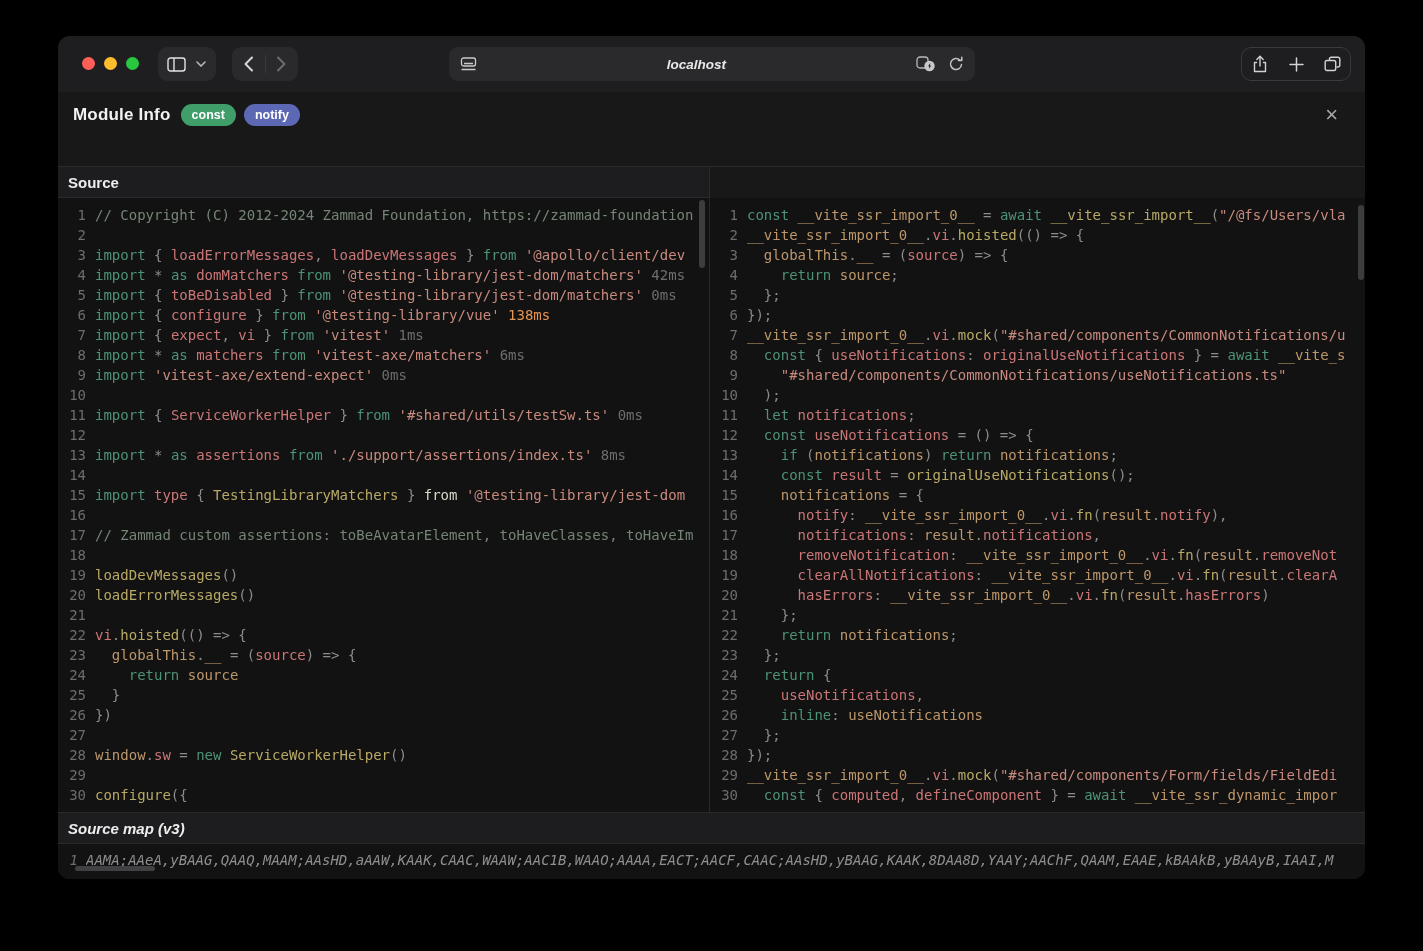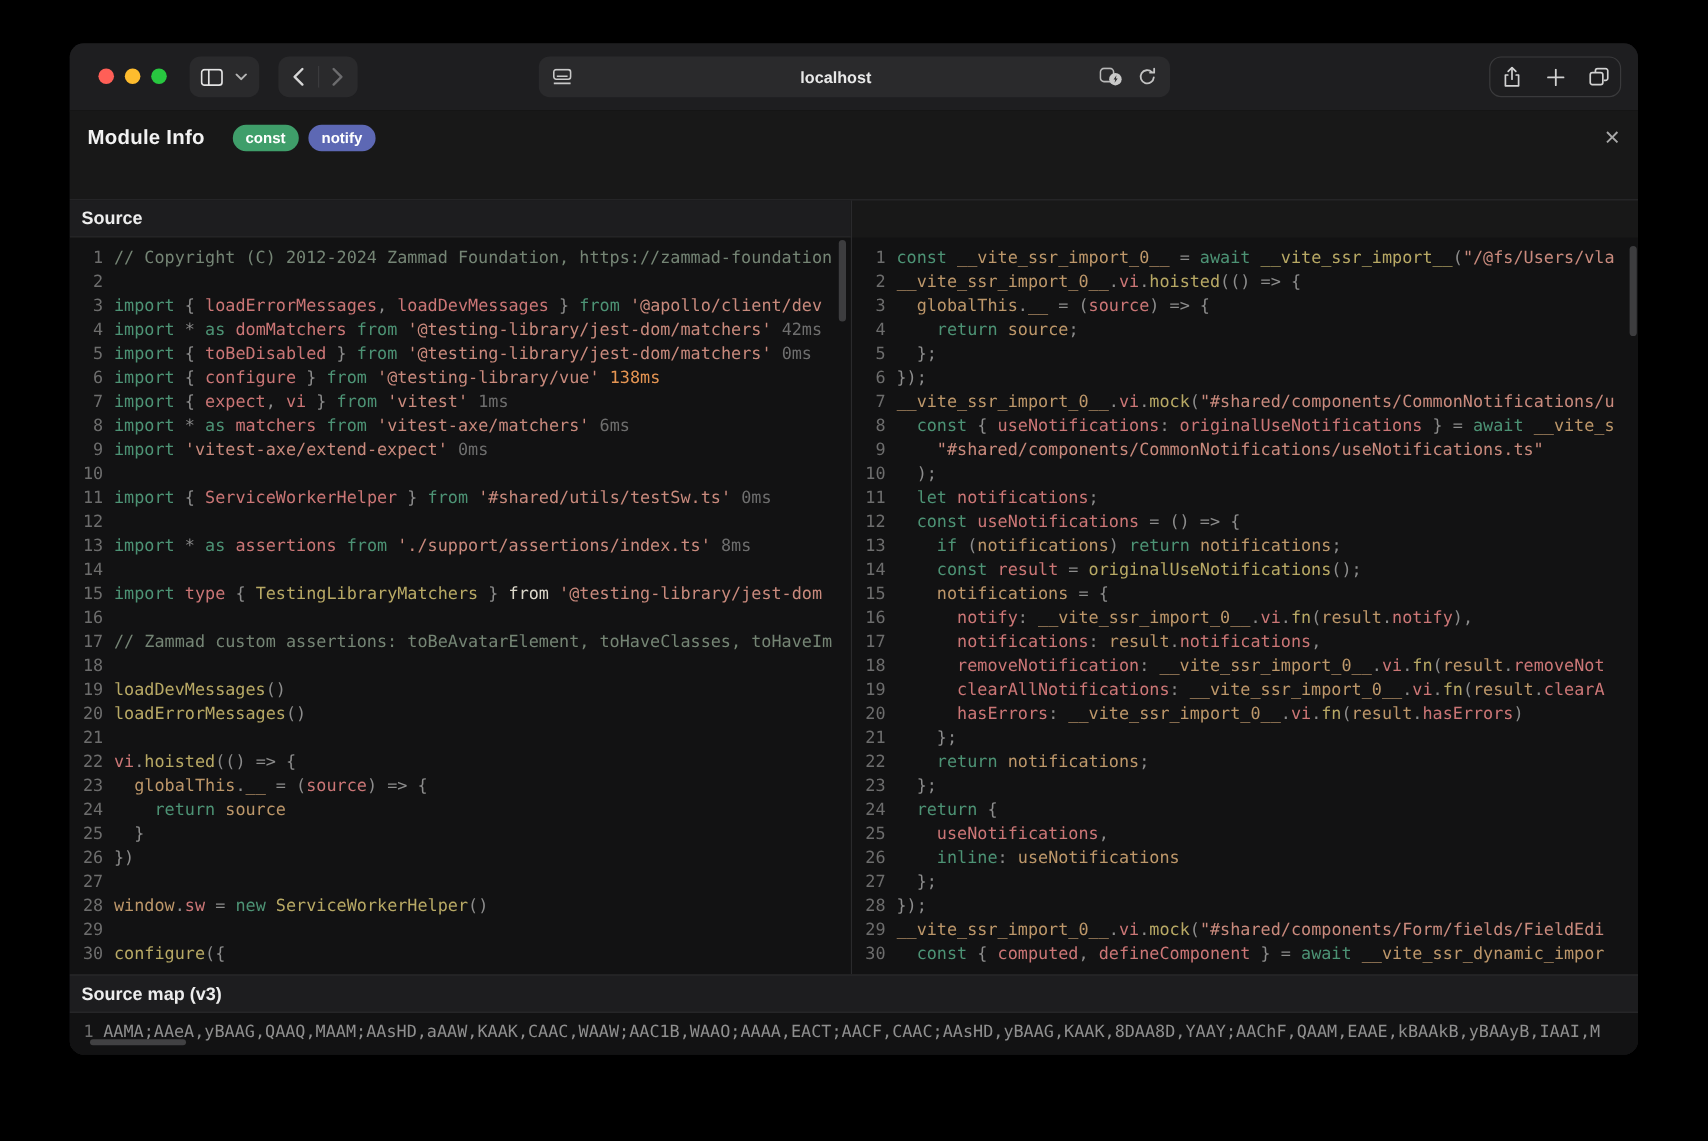--- a/index.html
+++ b/index.html
@@ -13,31 +13,31 @@
   .traffic{position:absolute;left:24px;top:21px;display:flex;gap:9px;}
   .dot{width:13px;height:13px;border-radius:50%;}
   .pill-btn{position:absolute;top:11px;height:34px;background:#2a2a2c;border-radius:9px;
             display:flex;align-items:center;justify-content:center;}
   .sidebar-group{left:100px;width:58px;gap:5px;}
   .nav-group{left:174px;width:66px;}
   .nav-half{width:32px;height:34px;display:flex;align-items:center;justify-content:center;}
   .nav-sep{width:1px;height:18px;background:#3b3b3d;}
   .url-bar{position:absolute;left:391px;top:11px;width:526px;height:34px;background:#2a2a2c;
            border-radius:9px;display:flex;align-items:center;padding:0 11px;box-sizing:border-box;}
-  .url-text{flex:1;text-align:center;color:#e8e8e8;font-size:13.5px;font-weight:600;}
+  .url-text{flex:1;text-align:center;color:#e8e8e8;font-size:13.5px;font-weight:600;font-style:italic;}
   .url-right{display:flex;align-items:center;gap:12px;}
   .right-cluster{position:absolute;right:14px;top:11px;height:34px;border:1px solid #3a3a3c;
                  border-radius:10px;display:flex;align-items:center;box-sizing:border-box;}
   .chrome-ic{display:flex;align-items:center;justify-content:center;width:36px;height:32px;}
   svg{display:block;}
 
   
   .page{position:absolute;top:56px;left:0;right:0;bottom:0;background:#181818;}
   .module-header{position:absolute;top:0;left:0;right:0;height:74px;}
-  .mh-row{display:flex;align-items:center;gap:23px;padding:12px 15px 0 15px;}
+  .mh-row{display:flex;align-items:center;gap:10px;padding:12px 27px 0 15px;}
   .page-title{font-size:17px;font-weight:700;color:#f2f2f2;letter-spacing:.2px;}
   .badge{font-size:12.5px;font-weight:700;color:#fff;padding:3px 11px;border-radius:999px;line-height:16px;}
   .mh-right{margin-left:auto;display:flex;gap:10px;align-items:center;}
   .close-x{color:#a8a8a8;font-size:22px;line-height:18px;margin-left:18px;cursor:default;}
   .path{font-family:"DejaVu Sans Mono",monospace;font-size:14px;color:#979797;padding:9px 15px 0 15px;}
 
   .panels{position:absolute;top:74px;left:0;width:100%;height:646px;border-top:1px solid #2a2a2c;
           display:flex;box-sizing:border-box;}
   .panel{position:relative;overflow:hidden;}
   .panel-src{width:652px;border-right:1px solid #2a2a2c;box-sizing:border-box;flex:0 0 auto;}
@@ -47,21 +47,21 @@
   .code-area{position:absolute;top:31px;left:0;right:0;bottom:0;background:#121213;
              padding-top:7px;overflow:hidden;}
   .code-line{display:flex;height:20px;font-family:"DejaVu Sans Mono",monospace;font-size:14px;
              line-height:20px;white-space:pre;}
   .ln{width:28px;text-align:right;color:#6d6d6d;flex:0 0 auto;margin-right:9px;}
   .lc{flex:1;overflow:hidden;}
   .vthumb{position:absolute;width:6px;border-radius:3px;background:#3d3d3f;}
   .vt-src{right:4px;top:33px;height:68px;}
   .vt-tr{right:1px;top:38px;height:75px;}
 
-  .sourcemap{position:absolute;top:720px;left:0;right:0;bottom:0;background:#121213;}
+  .sourcemap{position:absolute;top:720px;left:0;right:0;bottom:0;background:#121213;font-style:italic;}
   .sm-header{border-top:1px solid #2a2a2c;}
   .sm-code{padding-top:6px;}
   .sm-code .ln{width:20px;margin-right:8px;}
   .hthumb{position:absolute;left:17px;top:54px;width:80px;height:5px;border-radius:3px;background:#414143;}
 </style>
 </head>
 <body>
 
 <div class="stage">
   <div class="window">

